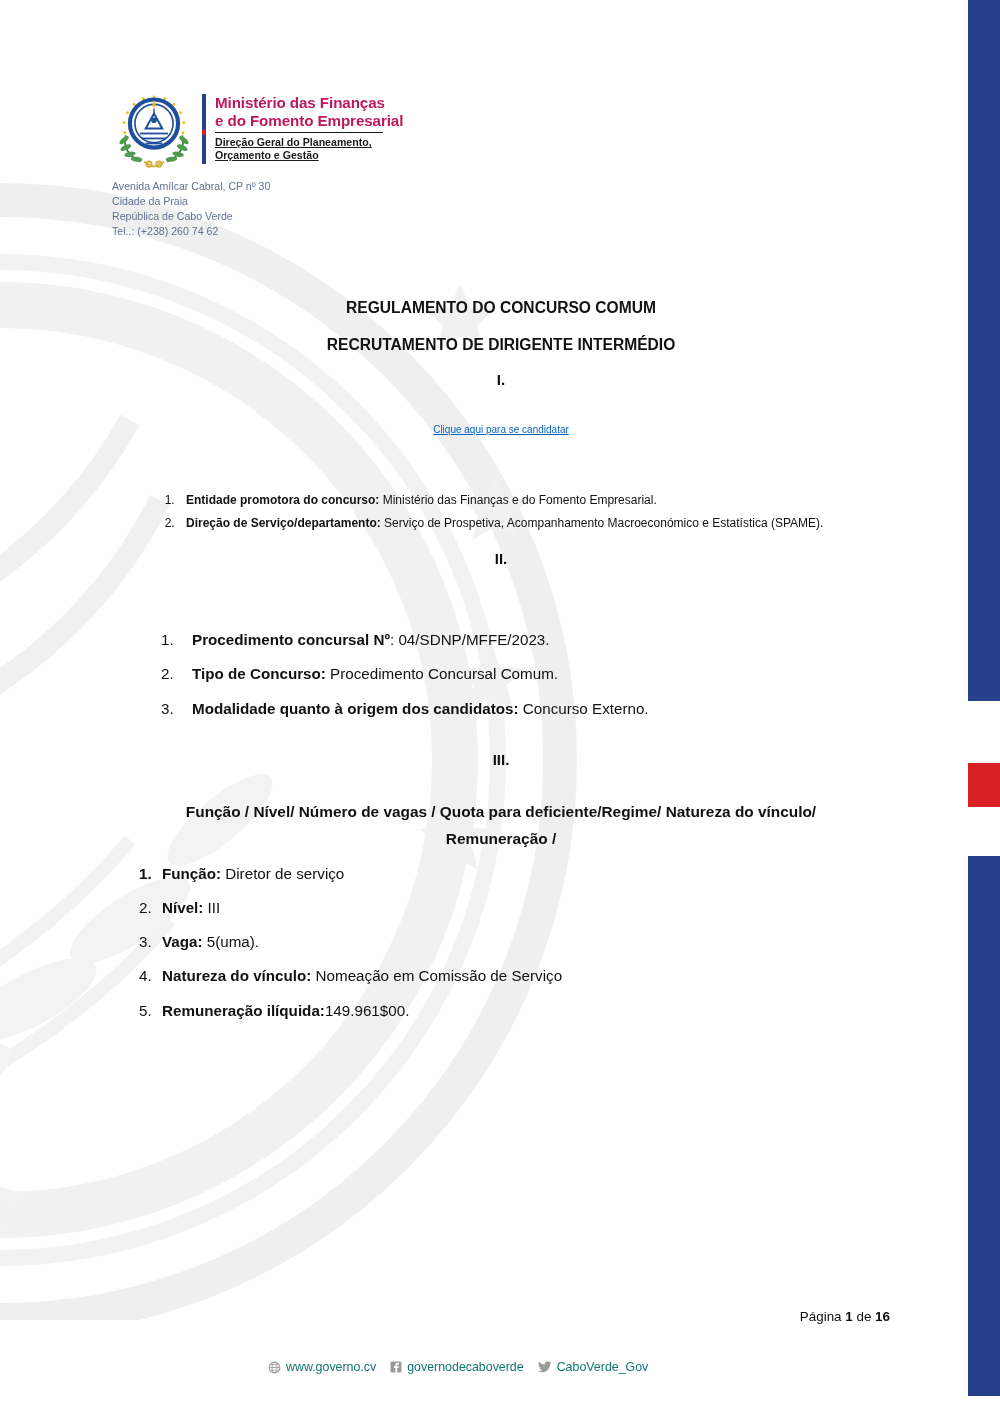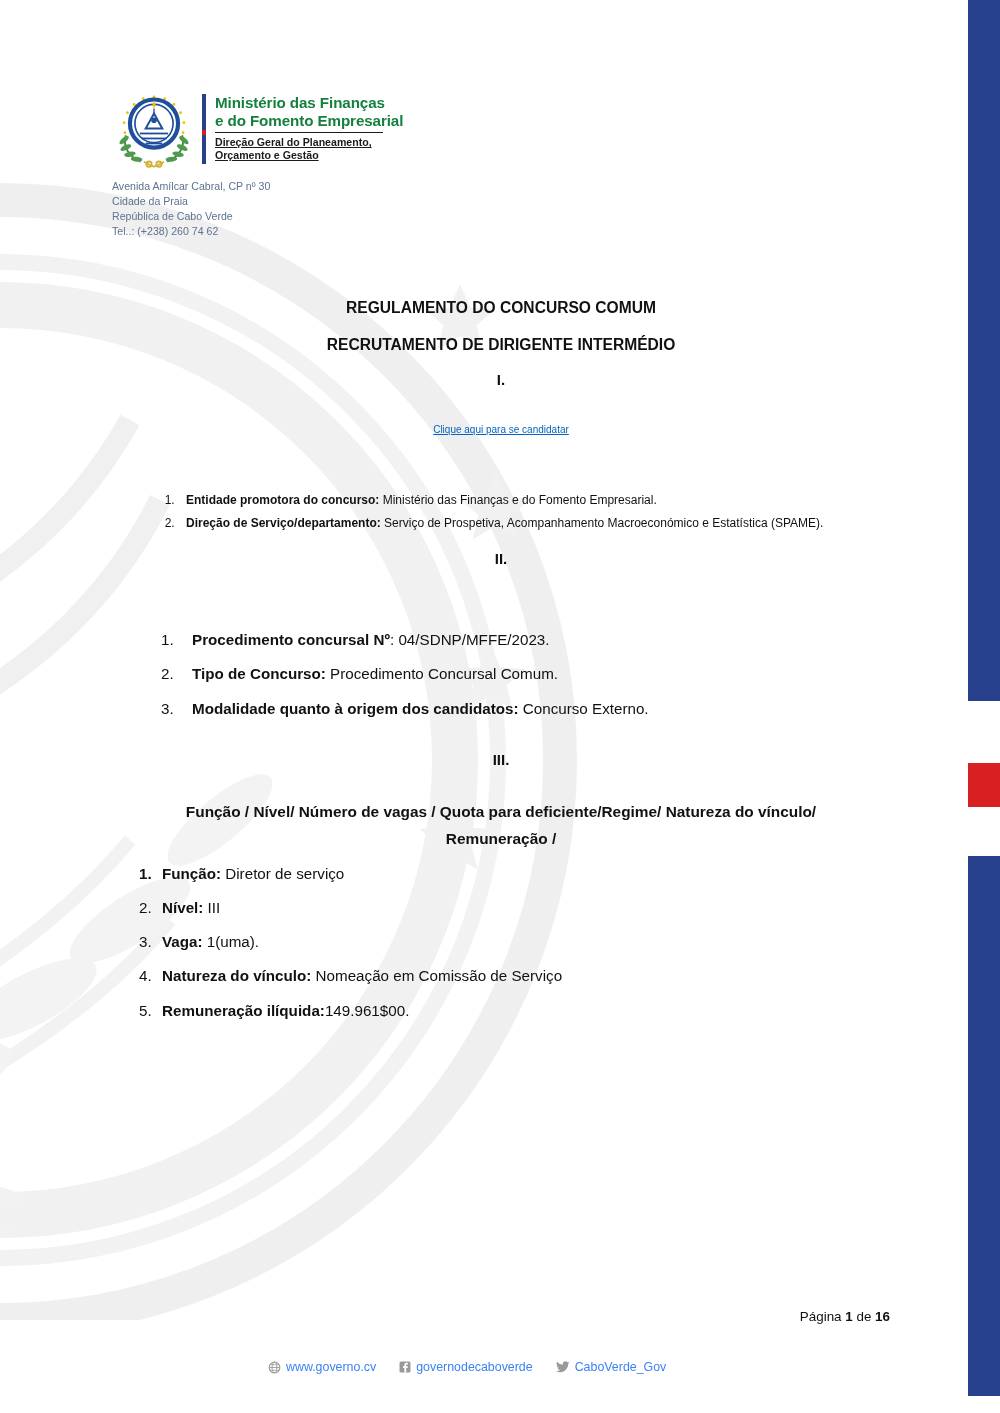--- a/index.html
+++ b/index.html
@@ -69,21 +69,21 @@
     content: "";
     position: absolute;
     left: 0; top: 36px;
     width: 4px; height: 5px;
     background: #D81F22;
   }
   .brand-text { padding-top: 2px; }
   .ministry-name {
     font-size: 15.2px;
     font-weight: bold;
-    color: #15803d;
+    color: #be185d;
     line-height: 1.16;
     letter-spacing: -0.1px;
     white-space: pre-line;
   }
   .brand-rule {
     border-top: 1.3px solid #1b1b1b;
     width: 168px;
     margin: 3px 0 3px 0;
   }
   .dept-name {
@@ -195,24 +195,24 @@
     right: 110px;
     top: 1309px;
     font-size: 13.4px;
     color: #111;
   }
   .social {
     position: absolute;
     left: 268px;
     top: 1360px;
     font-size: 12.4px;
-    color: #3b82f6;
+    color: #0f766e;
     display: flex;
     align-items: center;
-    gap: 13px;
+    gap: 4px;
   }
   .social .sitem {
     display: flex;
     align-items: center;
     gap: 5px;
     margin-right: 10px;
   }
   .social svg { display: block; }
 </style>
 </head>
@@ -396,21 +396,21 @@
     </div>
 
     <ol class="narrow-list">
       <li>
         <span class="b">Função:</span><span> Diretor de serviço</span>
       </li>
       <li class="nb">
         <span class="b">Nível:</span><span> III</span>
       </li>
       <li class="nb">
-        <span class="b">Vaga:</span><span> 1(uma).</span>
+        <span class="b">Vaga:</span><span> 5(uma).</span>
       </li>
       <li class="nb">
         <span class="b">Natureza do vínculo:</span><span> Nomeação em Comissão de Serviço</span>
       </li>
       <li class="nb">
         <span class="b">Remuneração ilíquida:</span><span>149.961$00.</span>
       </li>
     </ol>
 
   </div>

